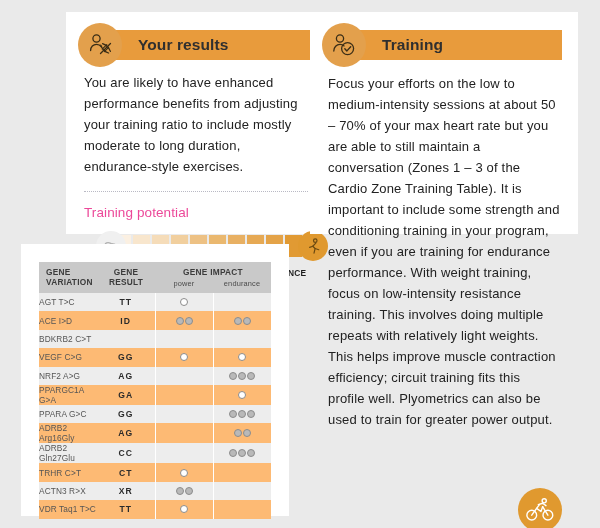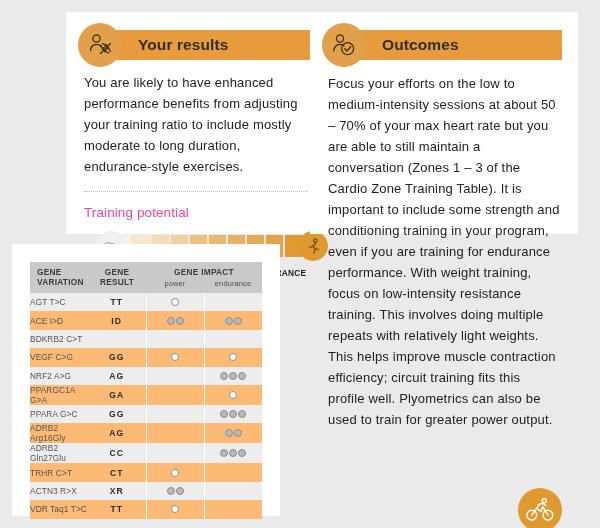--- a/index.html
+++ b/index.html
@@ -14,21 +14,21 @@
 
   .page { position: relative; width: 600px; height: 528px; }
 
   
   .card {
     position: absolute;
     background: #ffffff;
   }
   #card-results   { left: 22px;  top: 12px;  width: 260px; height: 222px; margin-left: 44px; }
   #card-outcomes  { left: 310px; top: 12px;  width: 268px; height: 222px; }
-  #card-genes     { left: 12px;  top: 244px; width: 268px; height: 272px; }
+  #card-genes     { left: 21px;  top: 244px; width: 268px; height: 272px; }
 
   
   .panel-head {
     position: relative;
     margin: 18px 16px 0 34px;
     height: 30px;
     background: #e89b3c;
     display: flex;
     align-items: center;
   }
@@ -273,21 +273,21 @@
 
     <div class="panel-head">
       <div class="head-badge">
         <svg width="30" height="30" viewBox="0 0 30 30">
           <circle cx="11" cy="8.5" r="3.6" fill="none" stroke="#3a2d16" stroke-width="1.3"></circle>
           <path d="M4.8 21c0-3.8 2.8-6.6 6.2-6.6 1.6 0 3 .6 4.1 1.5" fill="none" stroke="#3a2d16" stroke-width="1.3" stroke-linecap="round"></path>
           <circle cx="18.6" cy="18.6" r="6" fill="none" stroke="#3a2d16" stroke-width="1.3"></circle>
           <path d="M15.8 18.7l2.1 2.2 3.8-4.2" fill="none" stroke="#3a2d16" stroke-width="1.4" stroke-linecap="round" stroke-linejoin="round"></path>
         </svg>
       </div>
-      <div class="title">Outcomes</div>
+      <div class="title">Training</div>
     </div>
 
     <div class="body-copy">Focus your efforts on the low to medium-intensity sessions at about 50 – 70% of your max heart rate but you are able to still maintain a conversation (Zones 1 – 3 of the Cardio Zone Training Table). It is important to include some strength and conditioning training in your program, even if you are training for endurance performance. With weight training, focus on low-intensity resistance training. This involves doing multiple repeats with relatively light weights. This helps improve muscle contraction efficiency; circuit training fits this profile well. Plyometrics can also be used to train for greater power output.</div>
   </div>
 
   <div class="card" id="card-genes">
     <table class="gene-table">
       <thead>
         <tr class="hdr-top">
           <th rowspan="2">

